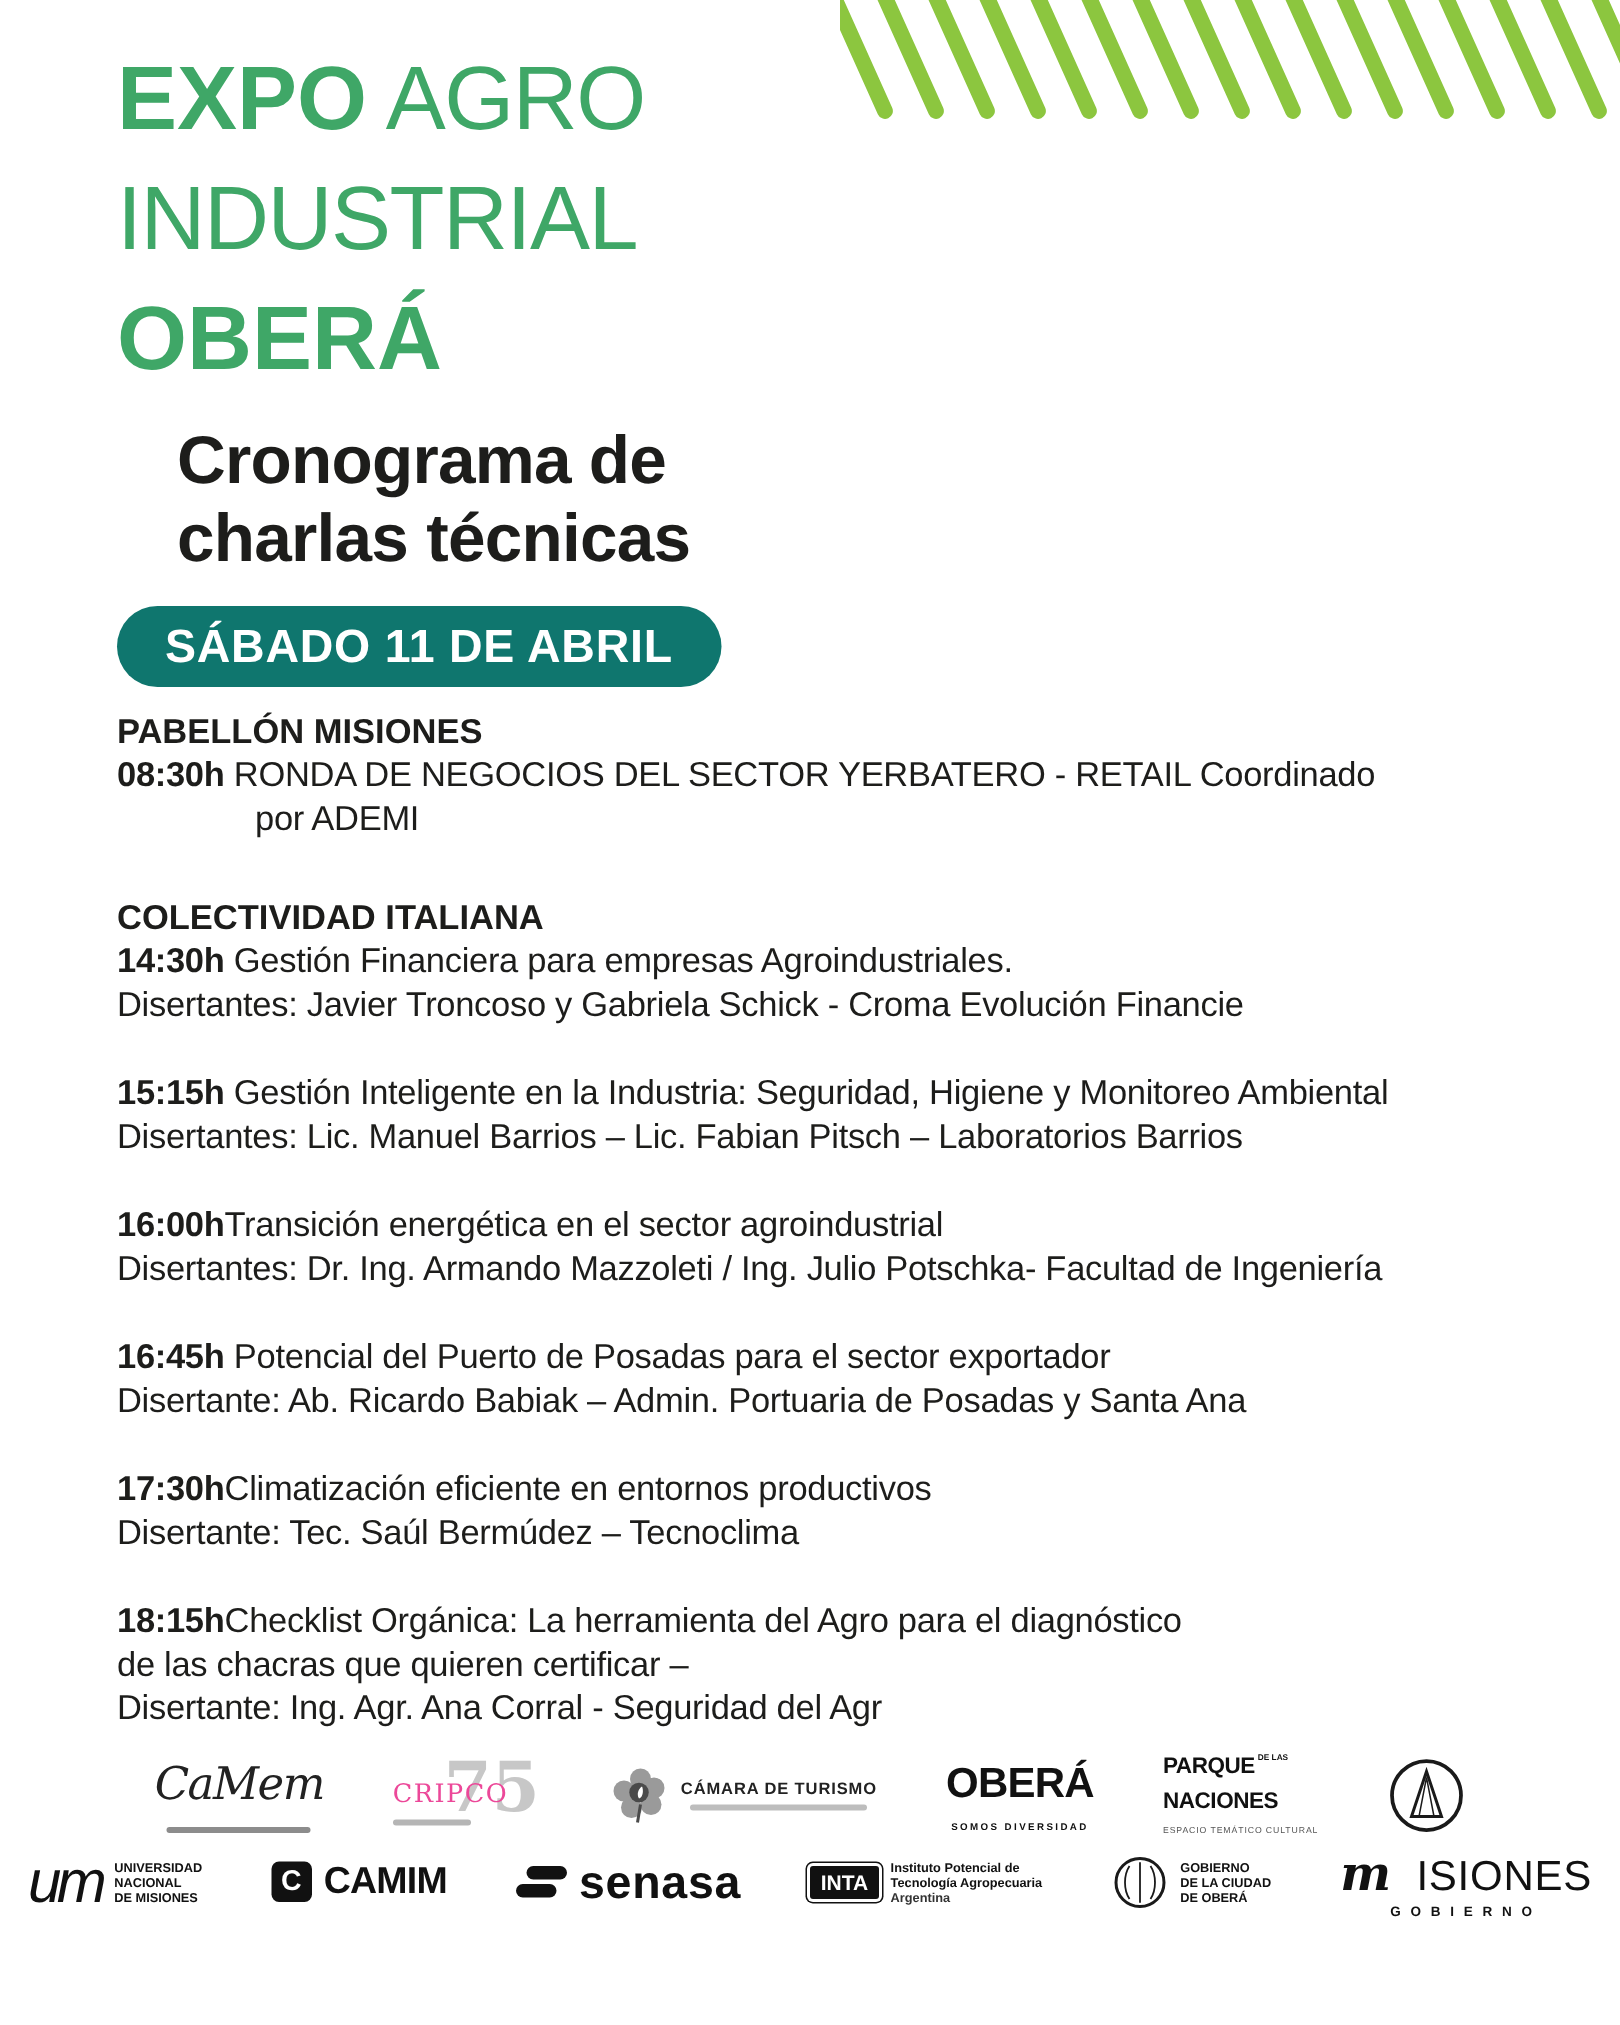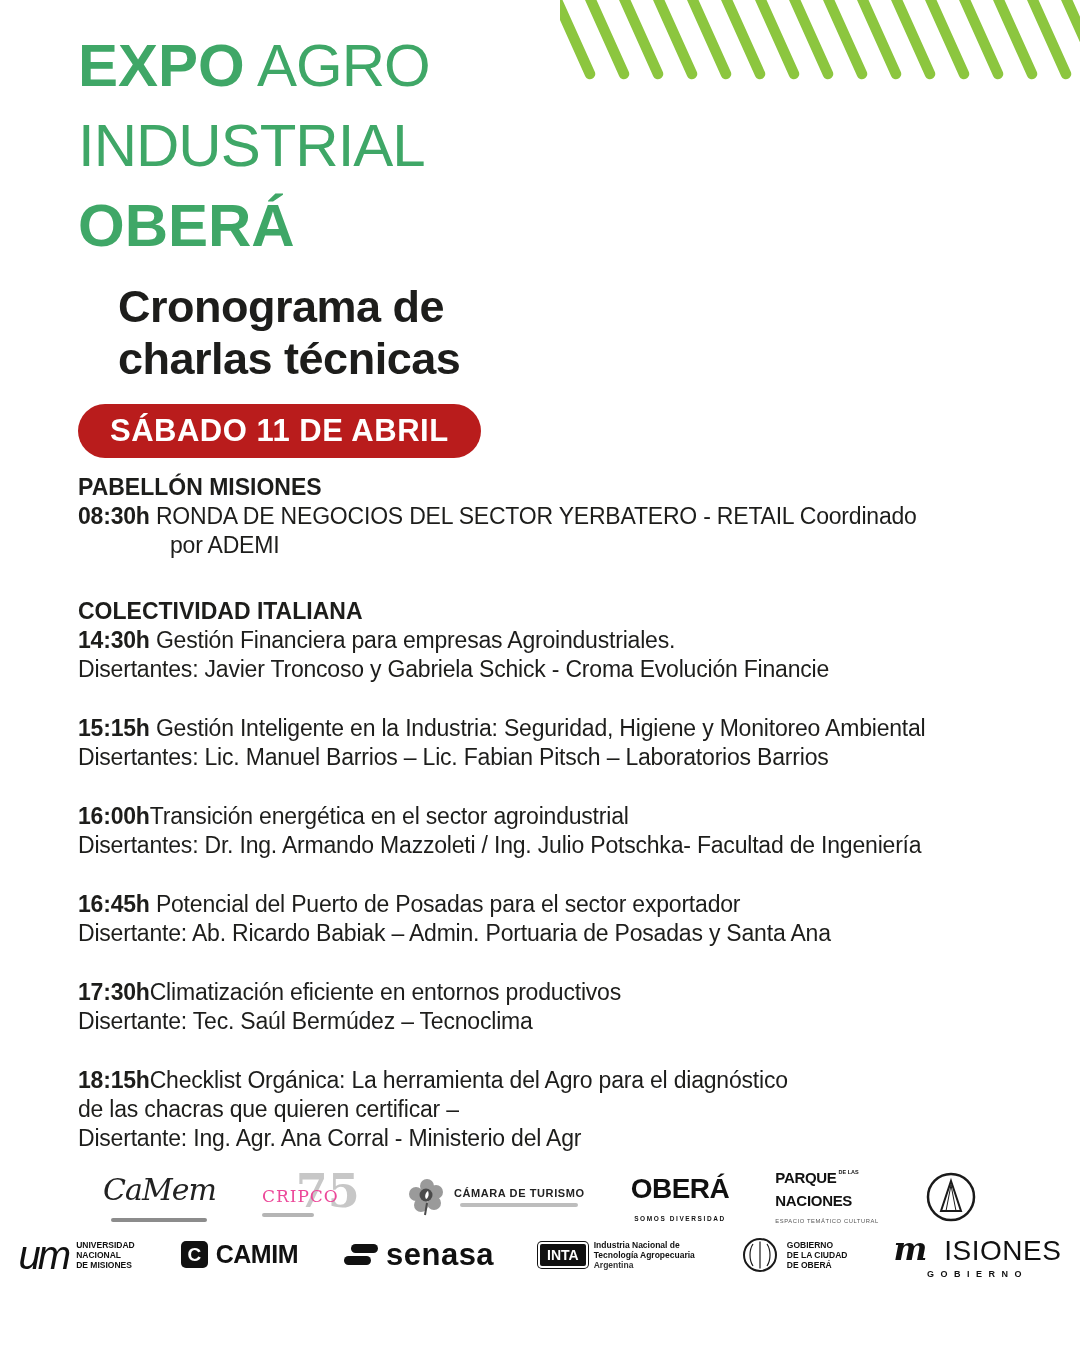--- a/index.html
+++ b/index.html
@@ -10,21 +10,21 @@
   
   .stripes { position:absolute; top:0; right:0; display:block; }
 
   
   .header { position:absolute; left:78px; top:26px; }
   .title { color:#3FA767; font-size:60px; line-height:80px; font-weight:400; letter-spacing:-1px; }
   .title .heavy { font-weight:700; letter-spacing:0; }
   .subtitle { margin-top:15px; color:#1D1D1B; font-size:45px; line-height:52px; font-weight:700; letter-spacing:-0.5px;margin-left:40px; }
 
   
-  .date-badge { position:absolute; left:78px; top:404px; background:#b91c1c; color:#ffffff;
+  .date-badge { position:absolute; left:78px; top:404px; background:#0f766e; color:#ffffff;
     font-weight:700; font-size:31px; line-height:31px; padding:11px 32px 12px; border-radius:30px; letter-spacing:0.5px; }
 
   
   .schedule { position:absolute; left:78px; top:473px; width:992px; color:#1D1D1B;
     font-size:23px; line-height:29px; letter-spacing:-0.2px; }
   .venue { font-size:23px; font-weight:700; letter-spacing:0; }
   .talk + .talk { margin-top:30px; }
   .section-italiana { margin-top:37px; }
   .time { font-weight:700; }
   .talk-cont { margin-left:92px; }
@@ -154,21 +154,21 @@
       </div>
 
       <div class="talk">
         <p class="talk-title"><b class="time">17:30h</b><span>Climatización eficiente en entornos productivos</span></p>
         <p class="speakers">Disertante: Tec. Saúl Bermúdez – Tecnoclima</p>
       </div>
 
       <div class="talk">
         <p class="talk-title"><b class="time">18:15h</b><span>Checklist Orgánica: La herramienta del Agro para el diagnóstico</span></p>
         <p class="talk-line2">de las chacras que quieren certificar –</p>
-        <p class="speakers">Disertante: Ing. Agr. Ana Corral - Ministerio del Agr</p>
+        <p class="speakers">Disertante: Ing. Agr. Ana Corral - Seguridad del Agr</p>
       </div>
     </section>
   </div>
 
   <div class="logo-row logo-row-1">
 
     <div class="logo camem stack">
       <span class="camem-text">CaMem</span>
       <div class="microbar"></div>
     </div>
@@ -239,21 +239,21 @@
       <span class="senasa-icon">
           <i class="b1"></i>
           <i class="b2"></i>
         </span>
       <span class="senasa-text">senasa</span>
     </div>
 
     <div class="logo">
       <span class="inta-box">INTA</span>
       <div class="tiny-lines">
-        <div>Industria Nacional de</div>
+        <div>Instituto Potencial de</div>
         <div>Tecnología Agropecuaria</div>
         <div class="lite">Argentina</div>
       </div>
     </div>
 
     <div class="logo">
       <svg width="38" height="38" viewBox="0 0 38 38">
         <circle cx="19" cy="19" r="16" fill="none" stroke="#1a1a1a" stroke-width="2"></circle>
         <path d="M12 8 C8 14 8 24 12 30 M19 5.5 v27 M26 8 c4 6 4 16 0 22" stroke="#1a1a1a" stroke-width="1.2" fill="none"></path>
       </svg>

